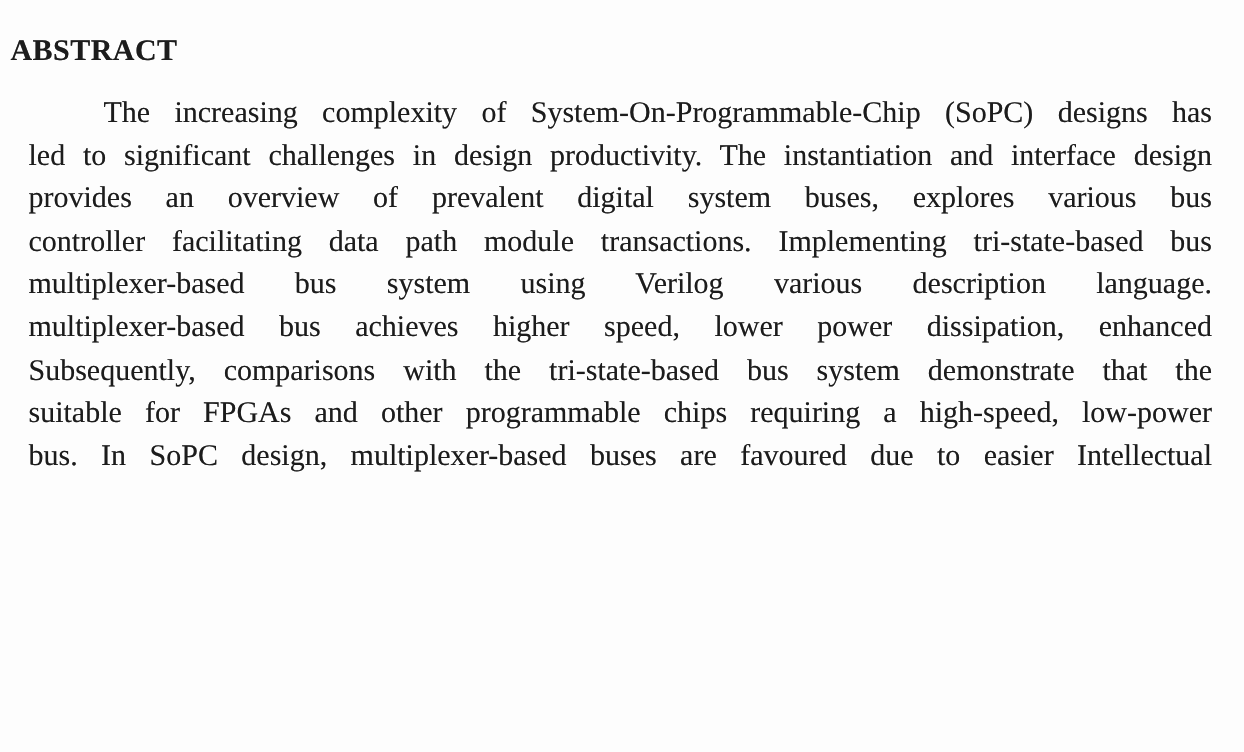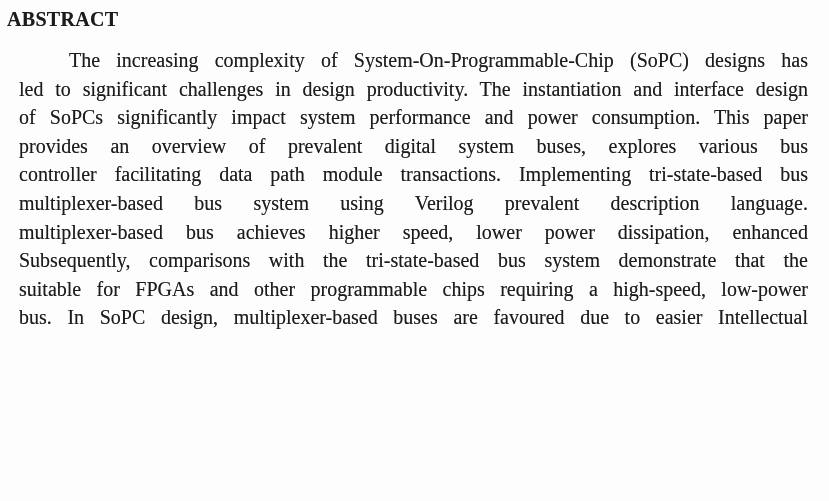--- a/index.html
+++ b/index.html
@@ -11,21 +11,21 @@
     height: 501px;
     background: #fdfdfd;
     overflow: hidden;
     font-family: "Liberation Serif", "DejaVu Serif", serif;
     color: #1c1c1c;
   }
   .page {
     box-sizing: border-box;
     width: 829px;
     height: 501px;
-    padding: 5px 9px 0 7px;
+    padding: 20px 9px 0 7px;
     background: #fdfdfd;
   }
   .heading {
     font-size: 20px;
     font-weight: bold;
     line-height: 29px;
     margin: 0;
     letter-spacing: 0.3px;
     
     text-shadow: 0 0 0.4px rgba(20,20,20,0.55);
@@ -50,22 +50,21 @@
 </style>
 </head>
 <body>
 
 <div class="page">
   <h1 class="heading">ABSTRACT</h1>
 
   <div class="para">
     <div class="line indent">The increasing complexity of System-On-Programmable-Chip (SoPC) designs has</div>
     <div class="line">led to significant challenges in design productivity. The instantiation and interface design</div>
-    <div class="line">of SoPCs significantly impact system performance and power consumption. This paper</div>
     <div class="line">provides an overview of prevalent digital system buses, explores various bus</div>
     <div class="line">controller facilitating data path module transactions. Implementing tri-state-based bus</div>
-    <div class="line">multiplexer-based bus system using Verilog prevalent description language.</div>
+    <div class="line">multiplexer-based bus system using Verilog various description language.</div>
     <div class="line">multiplexer-based bus achieves higher speed, lower power dissipation, enhanced</div>
     <div class="line">Subsequently, comparisons with the tri-state-based bus system demonstrate that the</div>
     <div class="line">suitable for FPGAs and other programmable chips requiring a high-speed, low-power</div>
     <div class="line">bus. In SoPC design, multiplexer-based buses are favoured due to easier Intellectual</div>
   </div>
 </div>
 
 </body></html>

